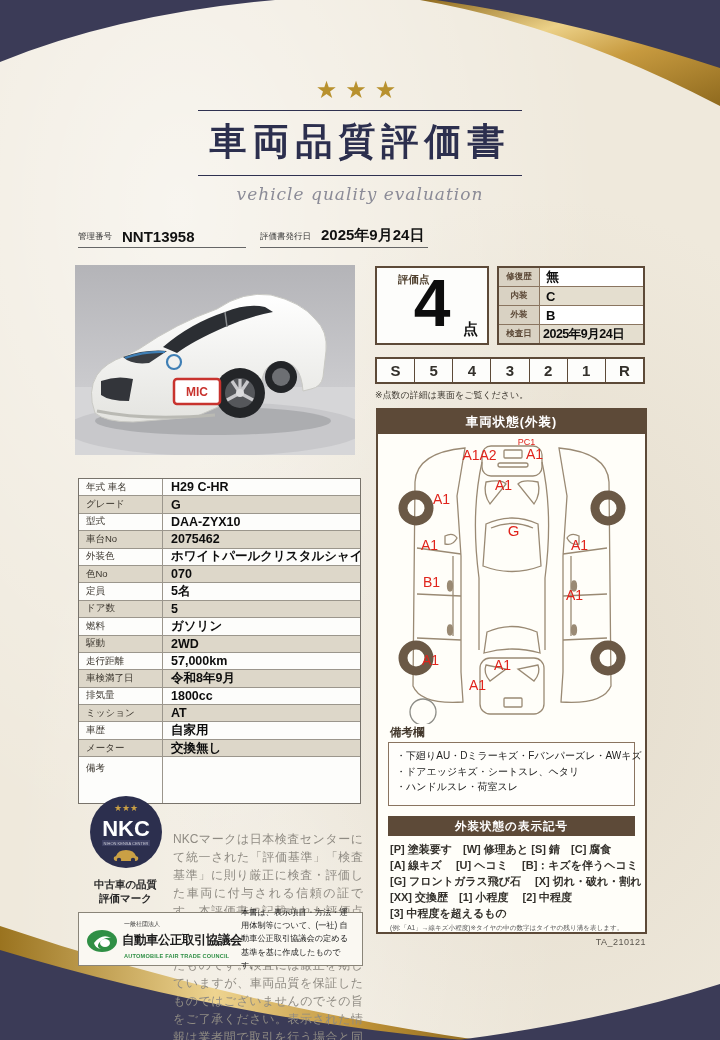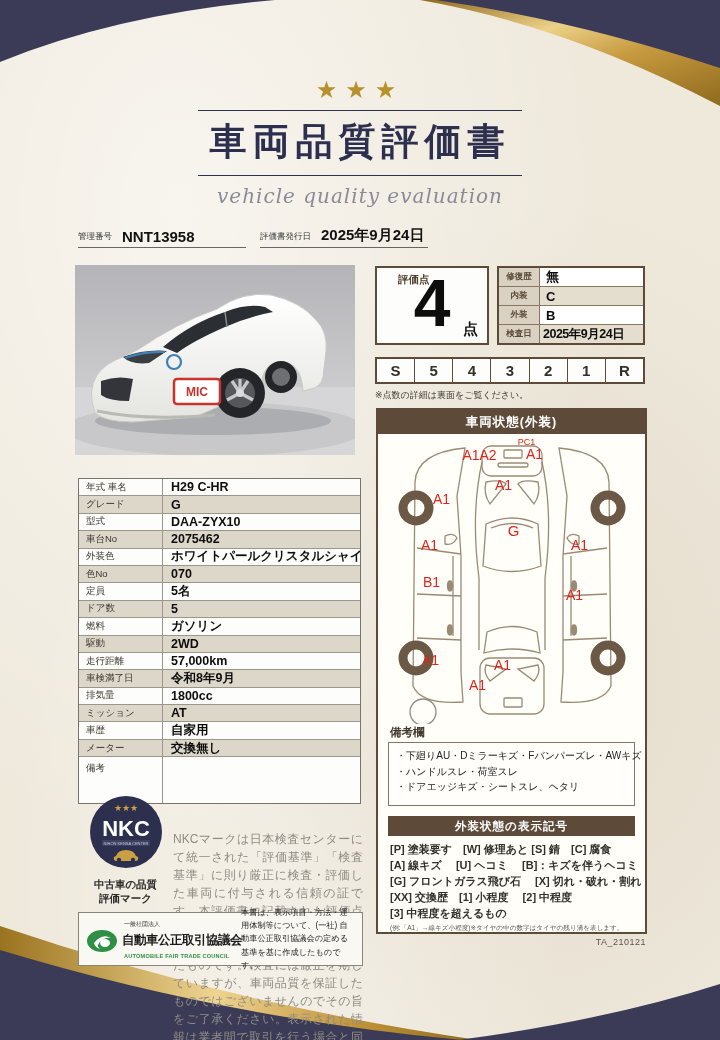--- a/index.html
+++ b/index.html
@@ -11,21 +11,21 @@
   .bg-svg{position:absolute;left:0;top:0;z-index:0;}
   .layer{position:absolute;z-index:2;}
 
   
   .stars{left:0;top:76px;width:720px;text-align:center;color:#b8912e;font-size:24px;letter-spacing:8px;}
   .title-block{left:198px;top:110px;width:324px;text-align:center;}
   .title-rule{height:0;border-top:1.5px solid #2f3150;}
   .main-title{font-family:"DejaVu Serif","Liberation Serif",serif;font-weight:bold;color:#2c2f4e;
     font-size:37px;letter-spacing:6px;padding:6px 0 8px;white-space:nowrap;}
   .subtitle{font-family:"DejaVu Serif","Liberation Serif",serif;font-style:italic;color:#8b8b97;
-    font-size:20px;padding-top:8px;letter-spacing:1px;}
+    font-size:17px;padding-top:8px;letter-spacing:1px;}
 
   
   .meta{left:78px;top:226px;width:420px;display:flex;align-items:flex-end;}
   .meta-pair{display:flex;align-items:flex-end;border-bottom:1.5px solid #666;padding-bottom:2px;}
   .meta-pair.m1{width:168px;}
   .meta-pair.m2{width:168px;margin-left:14px;}
   .meta-label{font-size:8.5px;color:#333;padding-right:10px;padding-bottom:2px;white-space:nowrap;font-family:Liberation Mono, monospace;}
   .meta-value{font-size:15px;font-weight:bold;color:#111;white-space:nowrap;}
 
   
@@ -282,22 +282,22 @@
       <span class="dmg" style="left:45px;top:146px;">B1</span>
       <span class="dmg" style="left:188px;top:159px;">A1</span>
       <span class="dmg" style="left:44px;top:224px;">A1</span>
       <span class="dmg" style="left:116px;top:229px;">A1</span>
       <span class="dmg" style="left:91px;top:249px;">A1</span>
     </div>
 
     <div class="remarks-title">備考欄</div>
     <div class="remarks-box">
       <div class="remark-line">・下廻りAU・Dミラーキズ・Fバンパーズレ・AWキズ</div>
+      <div class="remark-line">・ドアエッジキズ・シートスレ、ヘタリ</div>
       <div class="remark-line">・ハンドルスレ・荷室スレ</div>
-      <div class="remark-line">・ドアエッジキズ・シートスレ、ヘタリ</div>
     </div>
 
     <div class="legend-bar">外装状態の表示記号</div>
     <div class="legend">
       <div class="legend-line">[P] 塗装要す　[W] 修理あと [S] 錆　[C] 腐食</div>
       <div class="legend-line">[A] 線キズ　 [U] ヘコミ　 [B]：キズを伴うヘコミ</div>
       <div class="legend-line">[G] フロントガラス飛び石　 [X] 切れ・破れ・割れ</div>
       <div class="legend-line">[XX] 交換歴　[1] 小程度　 [2] 中程度</div>
       <div class="legend-line">[3] 中程度を超えるもの</div>
       <div class="legend-note">(例:「A1」→線キズ小程度)※タイヤの中の数字はタイヤの残り溝を表します。</div>

